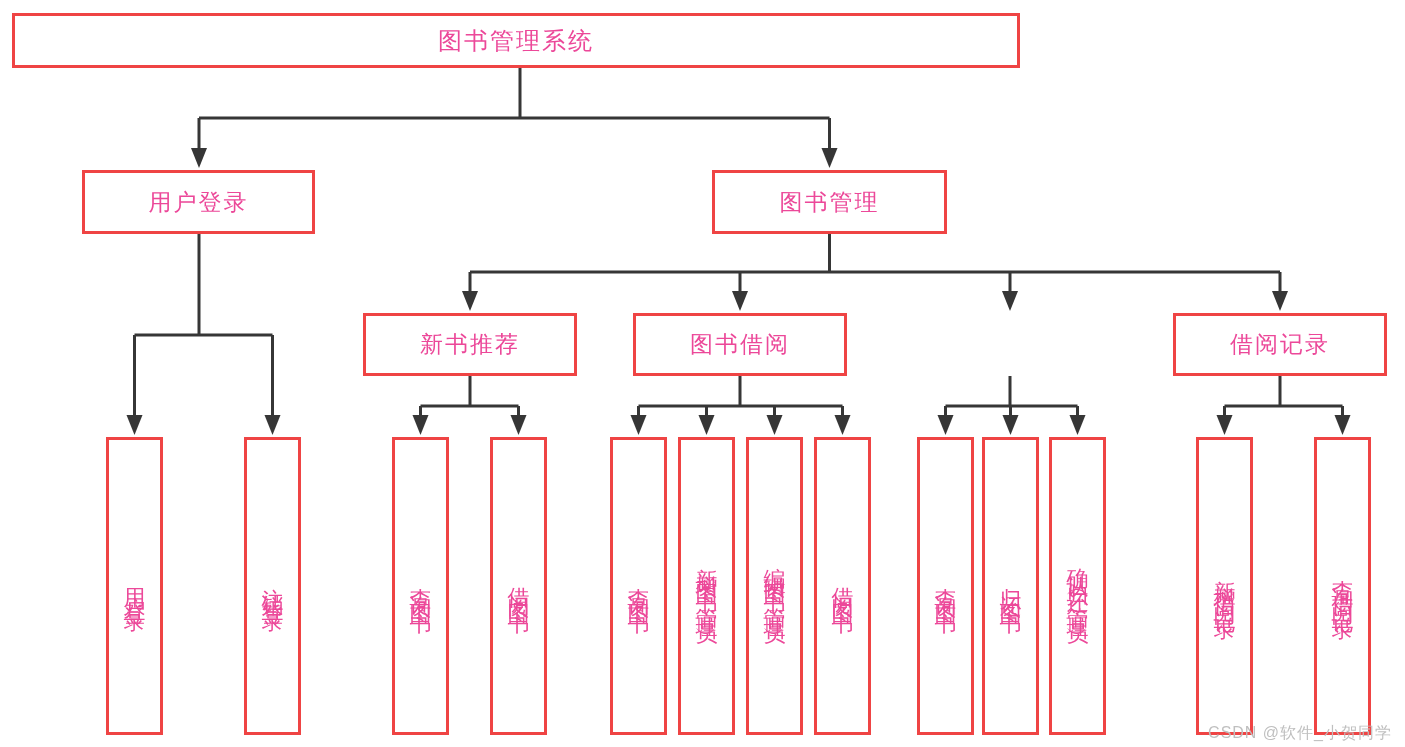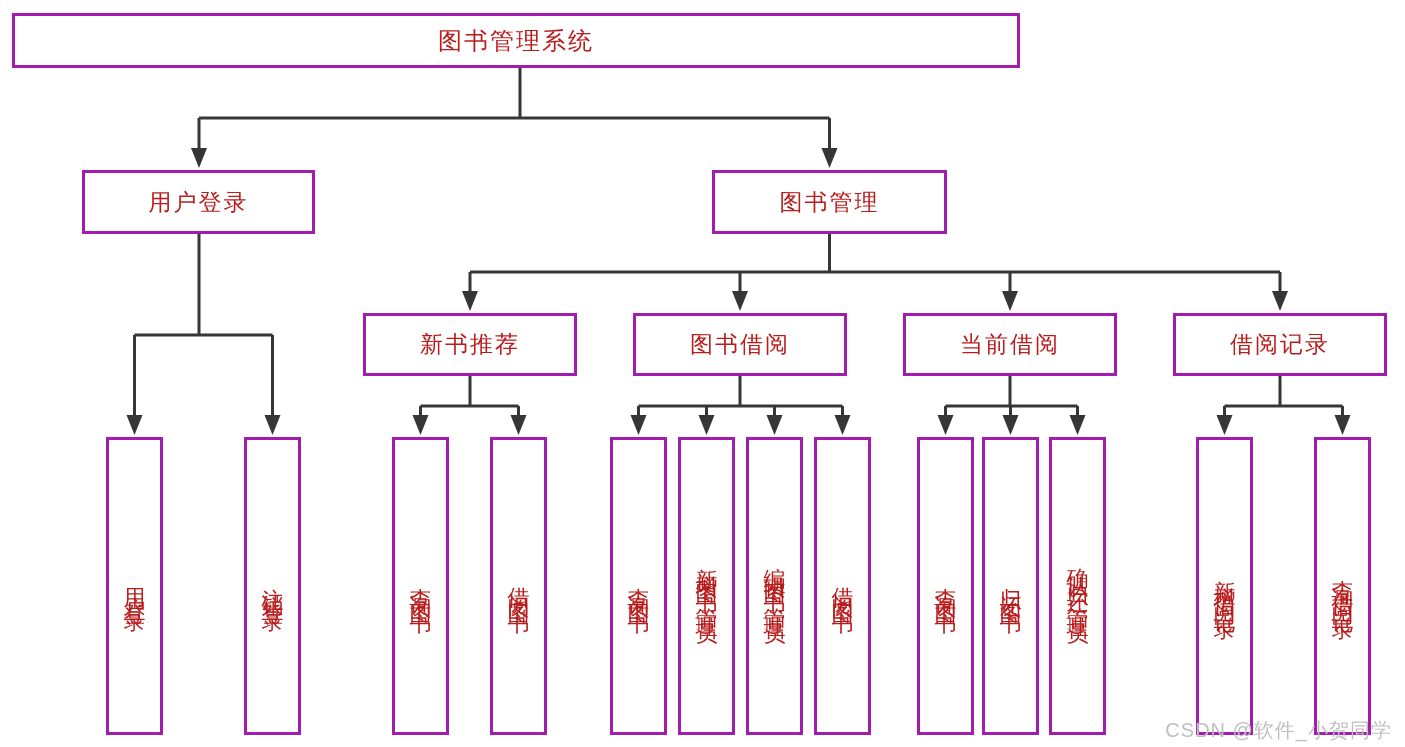--- a/index.html
+++ b/index.html
@@ -13,23 +13,23 @@
   }
   #connectors {
     position: absolute;
     left: 0; top: 0;
     width: 1405px; height: 747px;
     pointer-events: none;
   }
   .box {
     position: absolute;
     box-sizing: border-box;
-    border: 3px solid #a21caf;
+    border: 3px solid #ef4444;
     background: #ffffff;
-    color: #b91c1c;
+    color: #ec4899;
     display: flex;
     align-items: center;
     justify-content: center;
     text-align: center;
     line-height: 1;
   }
   .h-box { font-size: 23px; letter-spacing: 2px; }
   .root-box { font-size: 24px; letter-spacing: 2px; }
   .v-box {
     writing-mode: vertical-rl;
@@ -37,21 +37,21 @@
     letter-spacing: 8px;
     top: 437px;
     width: 57px;
     height: 298px;
   }
   .lvl3 { top: 313px; width: 214px; height: 63px; }
   #watermark {
     position: absolute;
     right: 13px;
     bottom: 3px;
-    font-size: 20px;
+    font-size: 16px;
     letter-spacing: 1px;
     color: #bfbfbf;
     white-space: nowrap;
   }
 </style>
 </head>
 <body>
 
 <div id="canvas">
 
@@ -98,21 +98,20 @@
     </g>
   </svg>
 
   <div class="box h-box root-box" style="left:12px; top:13px; width:1008px; height:55px;">图书管理系统</div>
 
   <div class="box h-box" style="left:82px; top:170px; width:233px; height:64px;">用户登录</div>
   <div class="box h-box" style="left:712px; top:170px; width:235px; height:64px;">图书管理</div>
 
   <div class="box h-box lvl3" style="left:633px;">图书借阅</div>
   <div class="box h-box lvl3" style="left:363px;">新书推荐</div>
-  <div class="box h-box lvl3" style="left:903px;">当前借阅</div>
   <div class="box h-box lvl3" style="left:1173px;">借阅记录</div>
 
   <div class="box v-box" style="left:106px;">用户登录</div>
   <div class="box v-box" style="left:244px;">注销登录</div>
 
   <div class="box v-box" style="left:392px;">查询图书</div>
   <div class="box v-box" style="left:490px;">借阅图书</div>
 
   <div class="box v-box" style="left:610px;">查询图书</div>
   <div class="box v-box" style="left:678px;">新增图书（管理员）</div>

